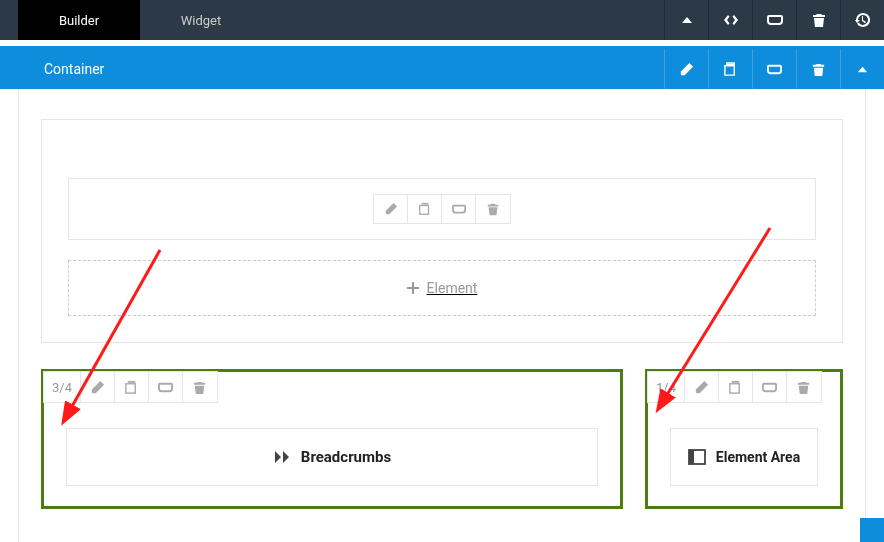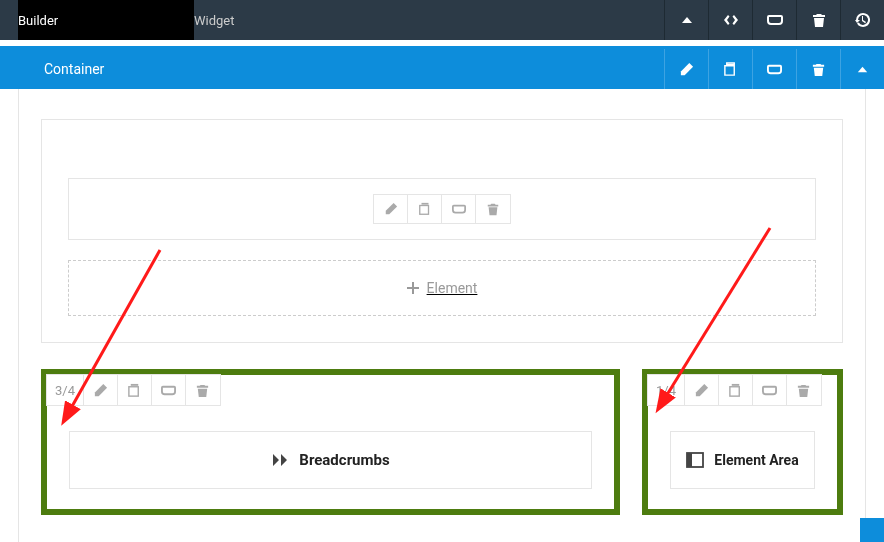--- a/index.html
+++ b/index.html
@@ -1,20 +1,20 @@
 <!DOCTYPE html>
 <html><head>
   <meta charset="utf-8">
   <style>
     * { box-sizing: border-box; margin: 0; padding: 0; }
     body { font-family: -apple-system, "Segoe UI", Roboto, sans-serif; background: #fff; width: 884px; height: 542px; overflow: hidden; position: relative; }
     
     .topbar { display: flex; height: 40px; background: #2C3A47; }
     .topbar-left { display: flex; margin-left: 18px; }
-    .tab { width: 176px; display: flex; align-items: center; justify-content: flex-start; color: #ccc; font-size: 13px; cursor: pointer; position: relative; }
+    .tab { width: 122px; display: flex; align-items: center; justify-content: center; color: #ccc; font-size: 13px; cursor: pointer; position: relative; }
     .tab.active { background: #000; color: #fff; }
     .tab.active::after { content: ""; position: absolute; bottom: -8px; left: 50%; transform: translateX(-50%); border: 8px solid transparent; border-top-color: #000; }
     .topbar-spacer { flex: 1; }
     .topbar-actions { display: flex; }
     .topbar-btn { width: 44px; height: 40px; display: flex; align-items: center; justify-content: center; color: #fff; border-left: 1px solid #1e2a33; cursor: pointer; }
     .topbar-btn svg { width: 16px; height: 16px; fill: #fff; }
     
     .accent { height: 3px; background: #0d8ddb; margin-top: 6px; }
     
     .bluebar { display: flex; align-items: center; height: 40px; background: #0d8ddb; gap: 23px; }
@@ -37,21 +37,21 @@
     .inner-element { border: 1px solid #e5e5e5; height: 62px; display: flex; align-items: center; justify-content: center; margin-bottom: 20px; }
     .inner-toolbar { display: flex; border: 1px solid #e5e5e5; }
     .inner-toolbar .tb-item { height: 28px; width: 34px; display: flex; align-items: center; justify-content: center; border-right: 1px solid #e5e5e5; cursor: pointer; }
     .inner-toolbar .tb-item:last-child { border-right: none; }
     .inner-toolbar svg { width: 14px; height: 14px; fill: #aaa; }
     
     .add-element { border: 1px dashed #ccc; height: 56px; display: flex; align-items: center; justify-content: center; color: #999; font-size: 14px; cursor: pointer; gap: 8px; }
     .add-element svg { width: 12px; height: 12px; fill: #999; }
     
     .columns { display: flex; gap: 22px; }
-    .col { border: 6px solid #4d7c0f; position: relative; }
+    .col { border: 3px solid #4d7c0f; position: relative; }
     .col.w34 { flex: 3; }
     .col.w14 { flex: 1; }
     .col-body { padding: 56px 22px 20px; }
     .widget { border: 1px solid #e5e5e5; height: 58px; display: flex; align-items: center; justify-content: center; gap: 10px; font-weight: 700; font-size: 15px; color: #222; }
     .widget svg { width: 18px; height: 18px; fill: #444; }
     .widget.multiline { text-align: center; font-size: 14px; line-height: 1.2; }
     
     .arrow { position: absolute; pointer-events: none; }
     .arrow svg { overflow: visible; }
     

